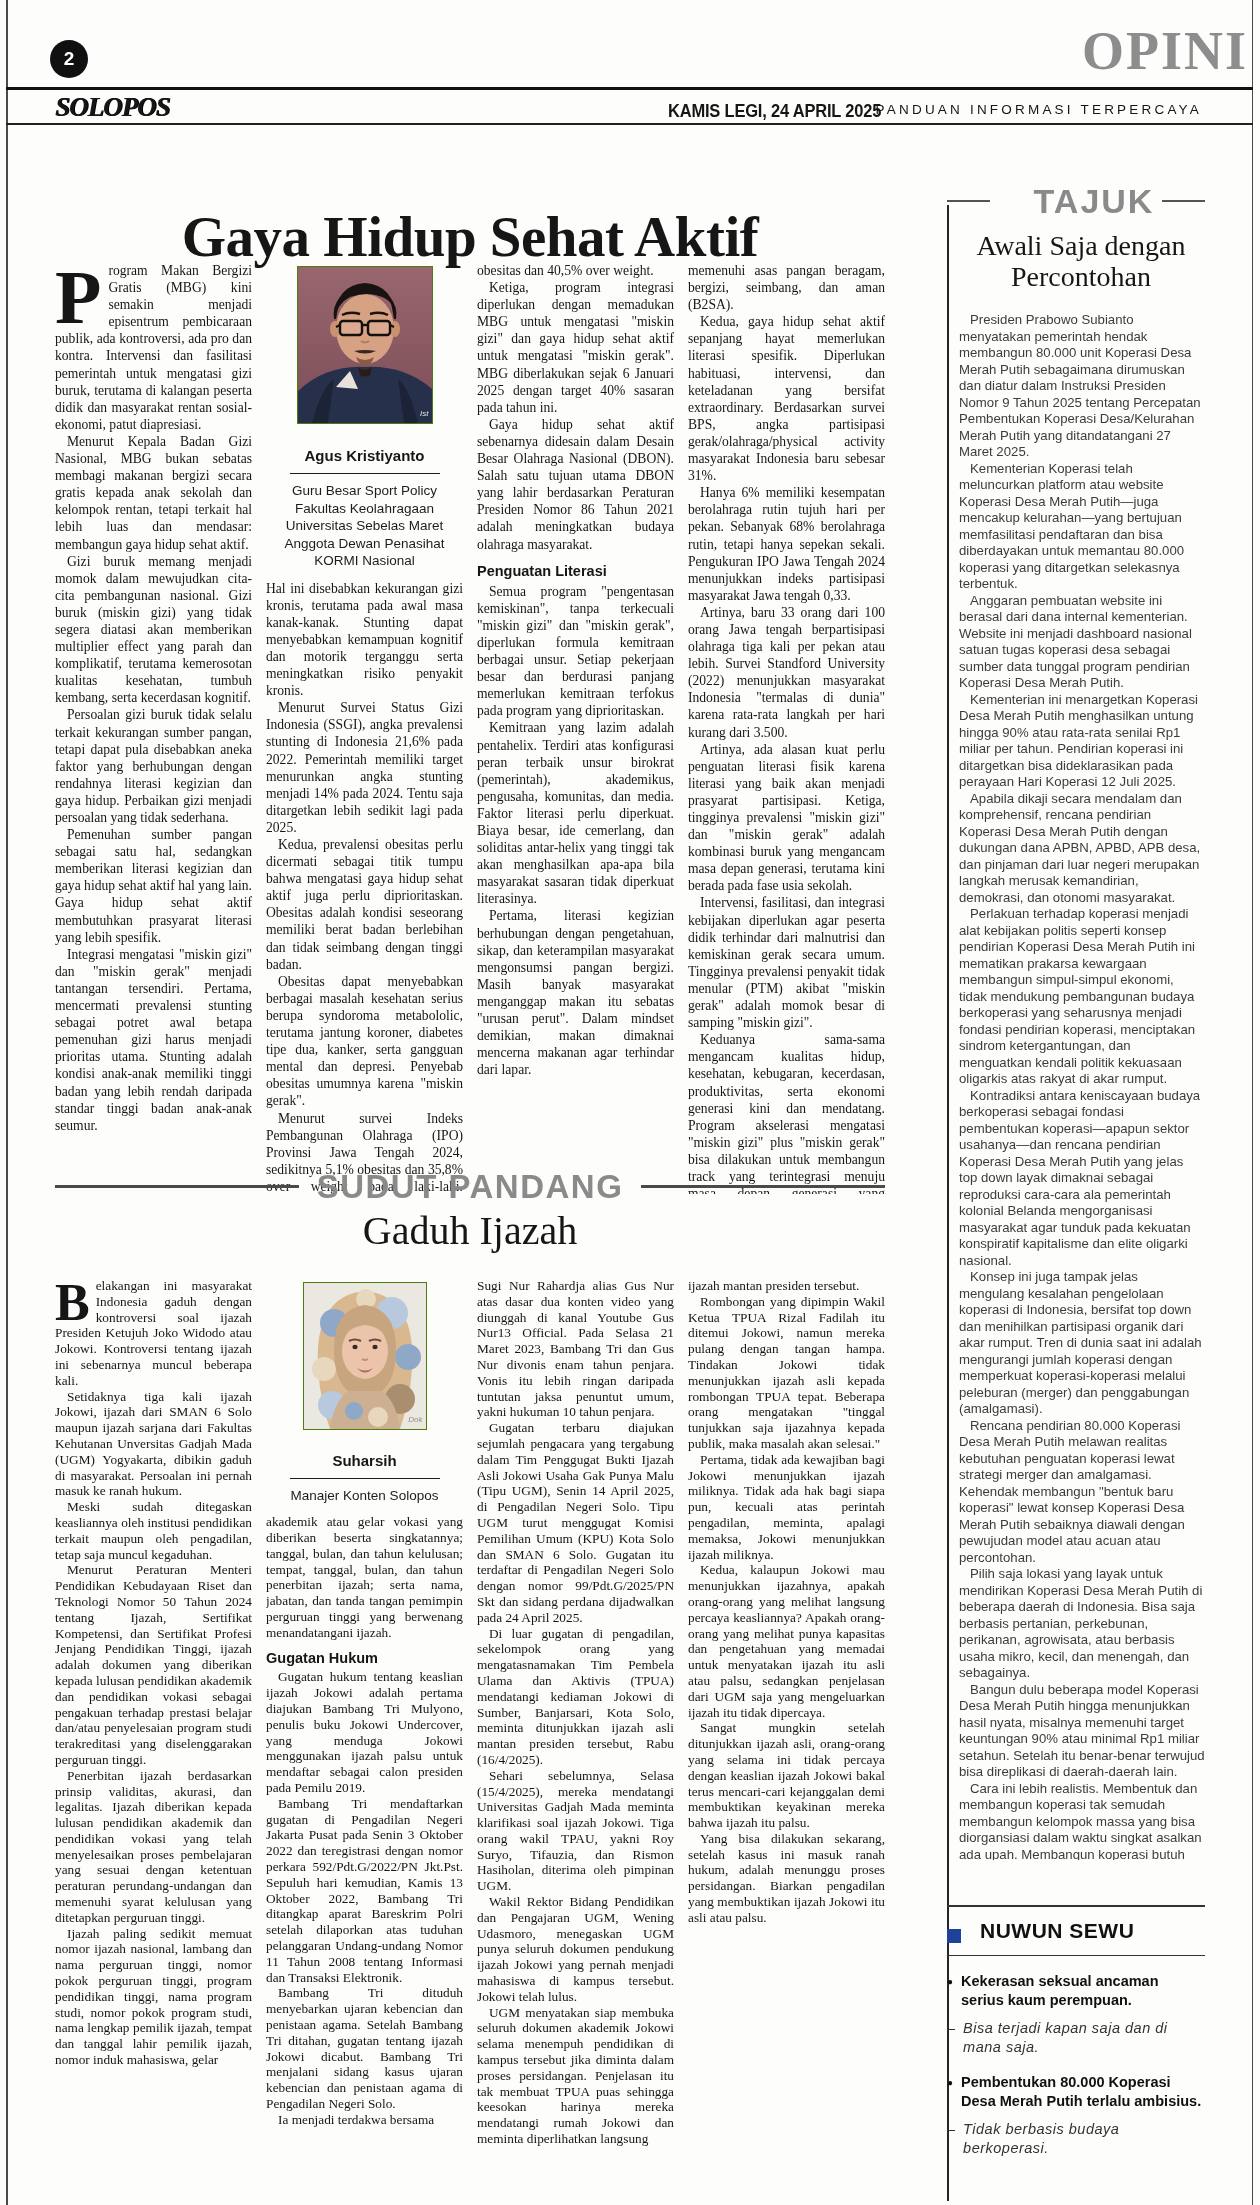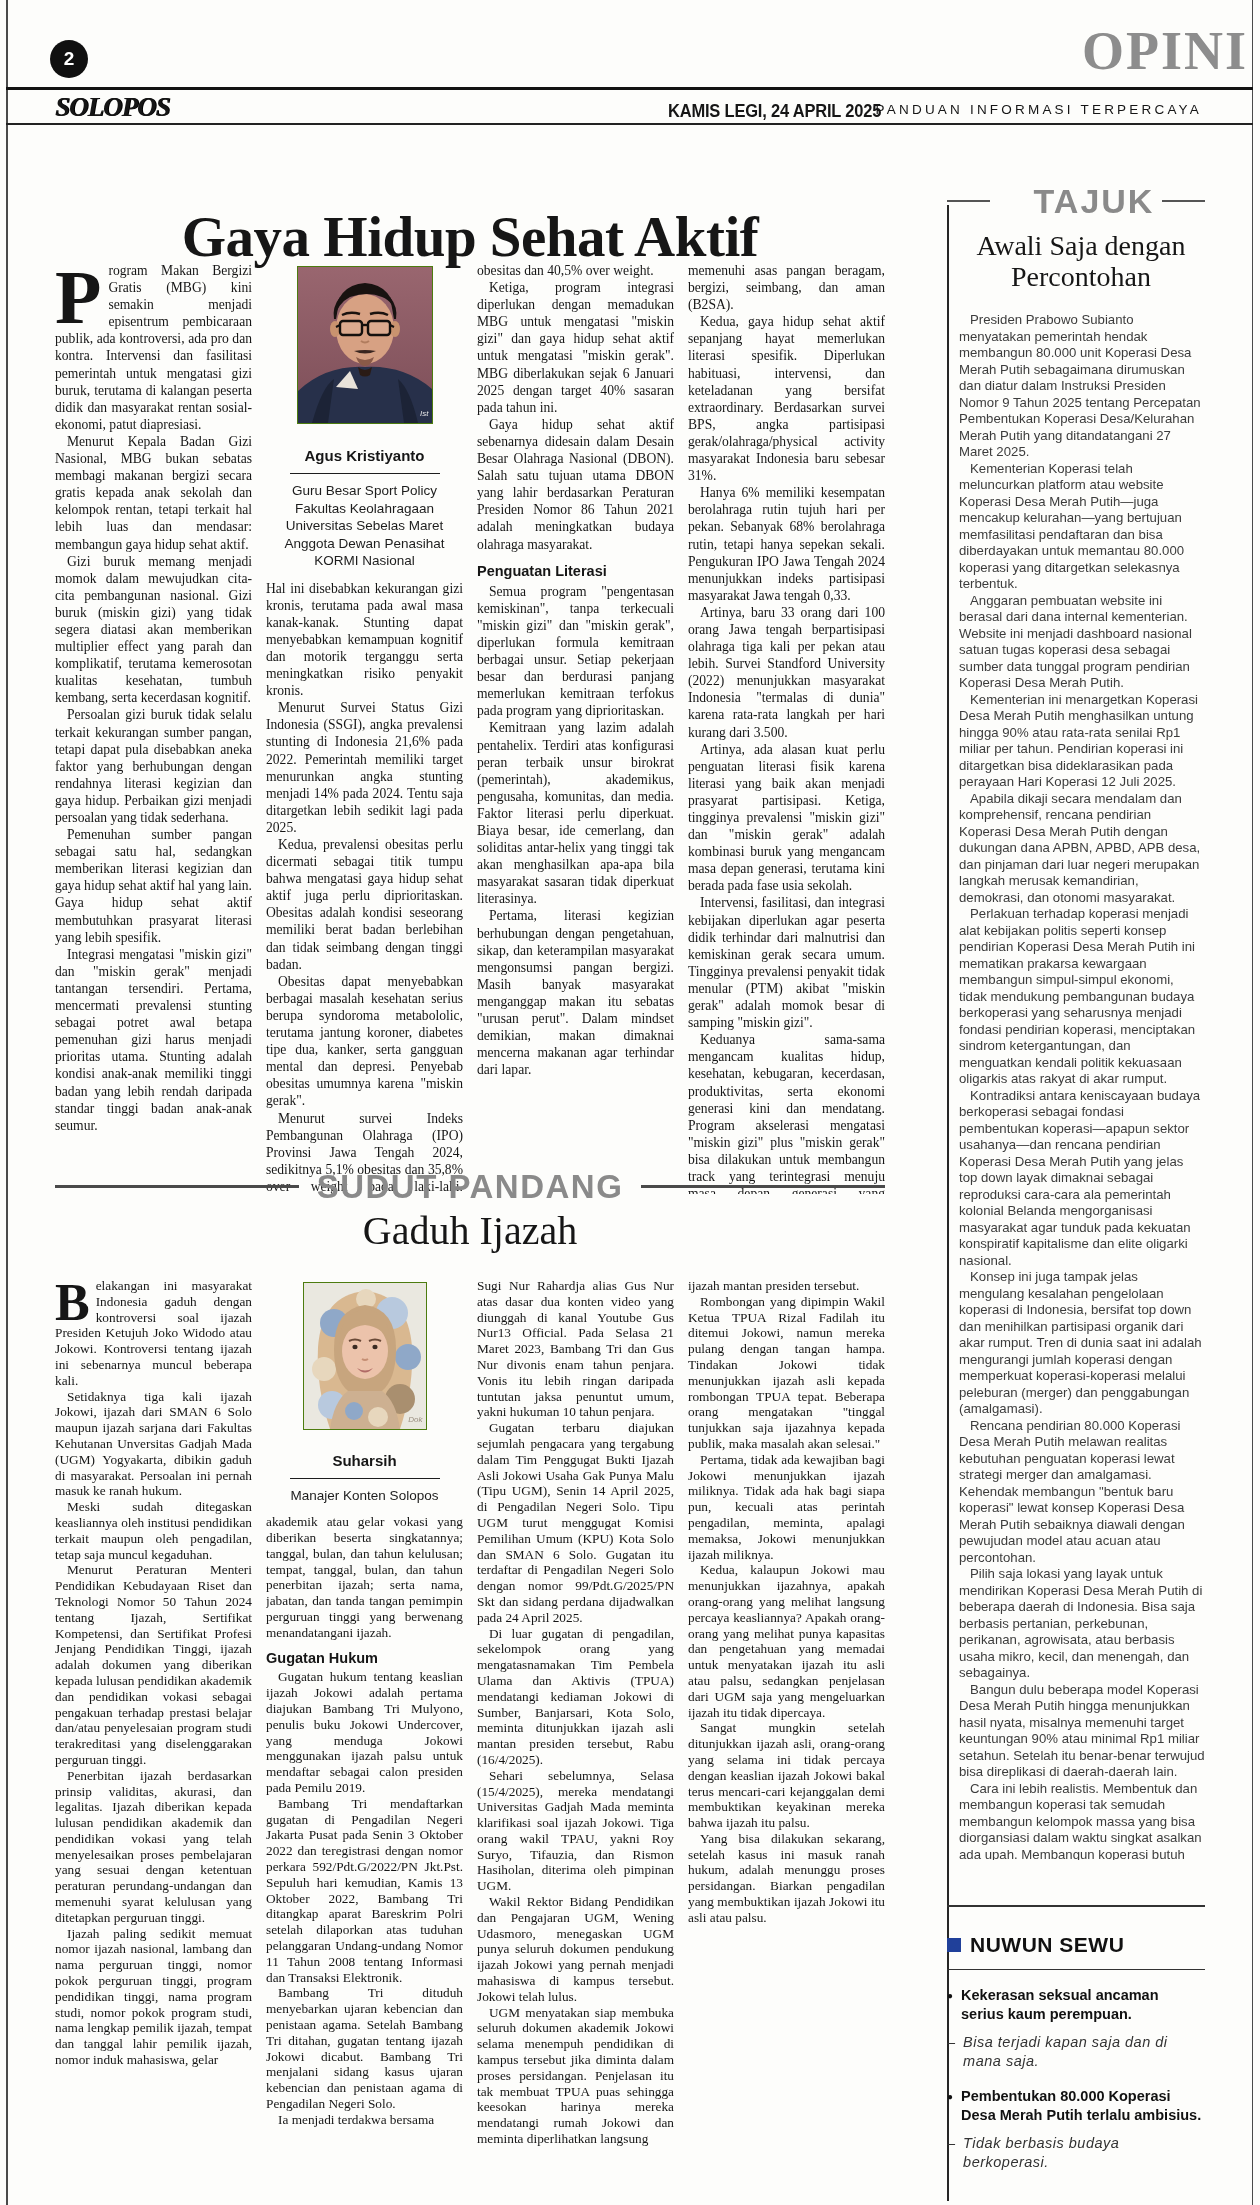--- a/index.html
+++ b/index.html
@@ -76,21 +76,21 @@
   .tajuk-title{position:absolute;left:957px;top:230px;width:248px;text-align:center;
     font-family:"Liberation Serif",serif;font-size:28px;line-height:31px;}
   .tajuk-body{position:absolute;left:959px;top:312px;width:246px;height:1548px;overflow:hidden;
     font-family:"Liberation Sans",sans-serif;font-size:13.2px;line-height:16.5px;color:#3c3c3c;}
   .tajuk-body p{margin:0;text-indent:11px;}
 
   
   .nuwun{position:absolute;left:947px;top:1905px;width:258px;
     font-family:"Liberation Sans",sans-serif;}
   .nw-rule{height:1.5px;background:#333;}
-  .nw-header{display:flex;align-items:center;gap:9px;margin:26px 0 12px;}
+  .nw-header{display:flex;align-items:flex-end;gap:19px;margin:12px 0 12px;}
   .nw-square{width:14px;height:14px;background:#20409a;}
   .nw-label{font-weight:bold;font-size:21px;letter-spacing:0.5px;color:#111;}
   .nw-item{margin-top:16px;display:flex;gap:8px;}
   .nw-bullet{font-size:10px;line-height:19px;color:#111;}
   .nw-statement{font-weight:bold;font-size:14.5px;line-height:19px;color:#111;}
   .nw-comment-row{margin-top:9px;display:flex;gap:8px;}
   .nw-dash{font-size:14.5px;line-height:19px;color:#333;}
   .nw-comment{font-style:italic;font-size:14.5px;line-height:19px;color:#333;letter-spacing:0.5px;}
 </style>
 </head>

